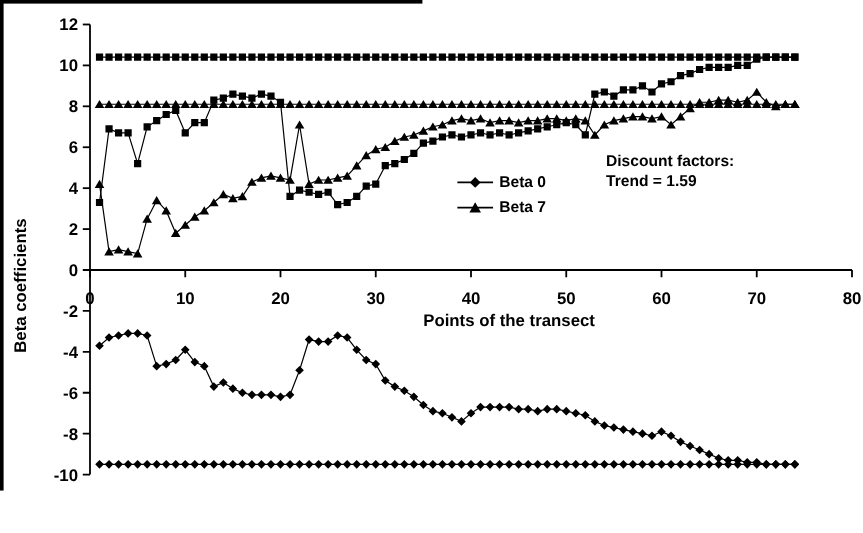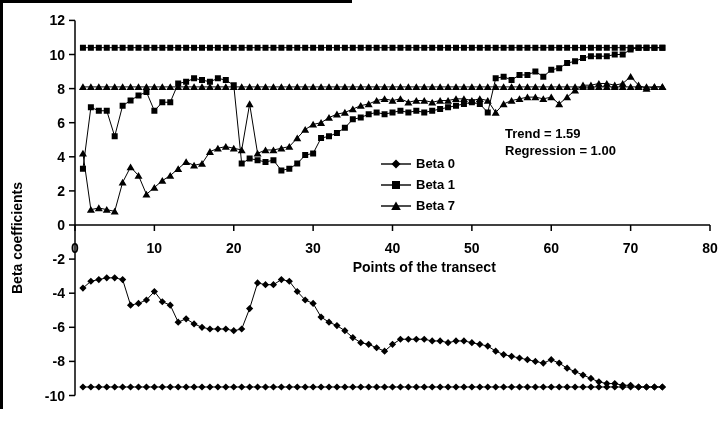--- a/index.html
+++ b/index.html
@@ -3,21 +3,21 @@
 <meta charset="utf-8">
 <style>
   html,body{margin:0;padding:0;background:#ffffff;}
   #page{position:relative;width:719px;height:409px;background:#ffffff;overflow:hidden;
         font-family:"Liberation Sans",sans-serif;color:#000;}
   .border{position:absolute;background:#000;}
   #border-left{left:0;top:0;width:3px;height:444px;}
   #border-bottom{left:0;top:433px;width:719px;height:4px;}
   #border-top{left:0;top:0;width:352px;height:3px;}
   #chart-svg{position:absolute;left:0;top:0;}
-  #legend{position:absolute;left:381px;top:153px;}
+  #legend{position:absolute;left:381px;top:141px;}
   .legend-row{display:flex;align-items:center;height:21px;}
   .legend-label{font-size:13px;font-weight:bold;margin-left:5px;white-space:nowrap;}
   .legend-key{width:30px;height:12px;display:block;}
   #annotation{position:absolute;left:505px;top:126px;font-size:13px;font-weight:bold;line-height:16.5px;white-space:nowrap;}
 </style>
 </head>
 <body>
 
 <div id="page">
   <svg id="chart-svg" width="719" height="444" viewBox="0 0 719 444">
@@ -85,34 +85,27 @@
     <div class="legend-row">
       <svg class="legend-key" viewBox="0 0 30 12">
         <line x1="0" y1="6" x2="30" y2="6" stroke="#000" stroke-width="1.4"></line>
         <path d="M15 1.5 L19.5 6 L15 10.5 L10.5 6 Z" fill="#000"></path>
       </svg>
       <span class="legend-label">Beta 0</span>
     </div>
     <div class="legend-row">
       <svg class="legend-key" viewBox="0 0 30 12">
         <line x1="0" y1="6" x2="30" y2="6" stroke="#000" stroke-width="1.4"></line>
-        <rect x="11" y="2" width="8" height="8" fill="#000"></rect>
-      </svg>
-      <span class="legend-label">Beta 1</span>
-    </div>
-    <div class="legend-row">
-      <svg class="legend-key" viewBox="0 0 30 12">
-        <line x1="0" y1="6" x2="30" y2="6" stroke="#000" stroke-width="1.4"></line>
         <path d="M15 1.5 L19.8 10 L10.2 10 Z" fill="#000"></path>
       </svg>
       <span class="legend-label">Beta 7</span>
     </div>
   </div>
 
   <div id="annotation">
+    <div>Discount factors:</div>
     <div>Trend = 1.59</div>
-    <div>Regression = 1.00</div>
   </div>
 
   <div class="border" id="border-left"></div>
   <div class="border" id="border-bottom"></div>
   <div class="border" id="border-top"></div>
 </div>
 
 </body></html>

